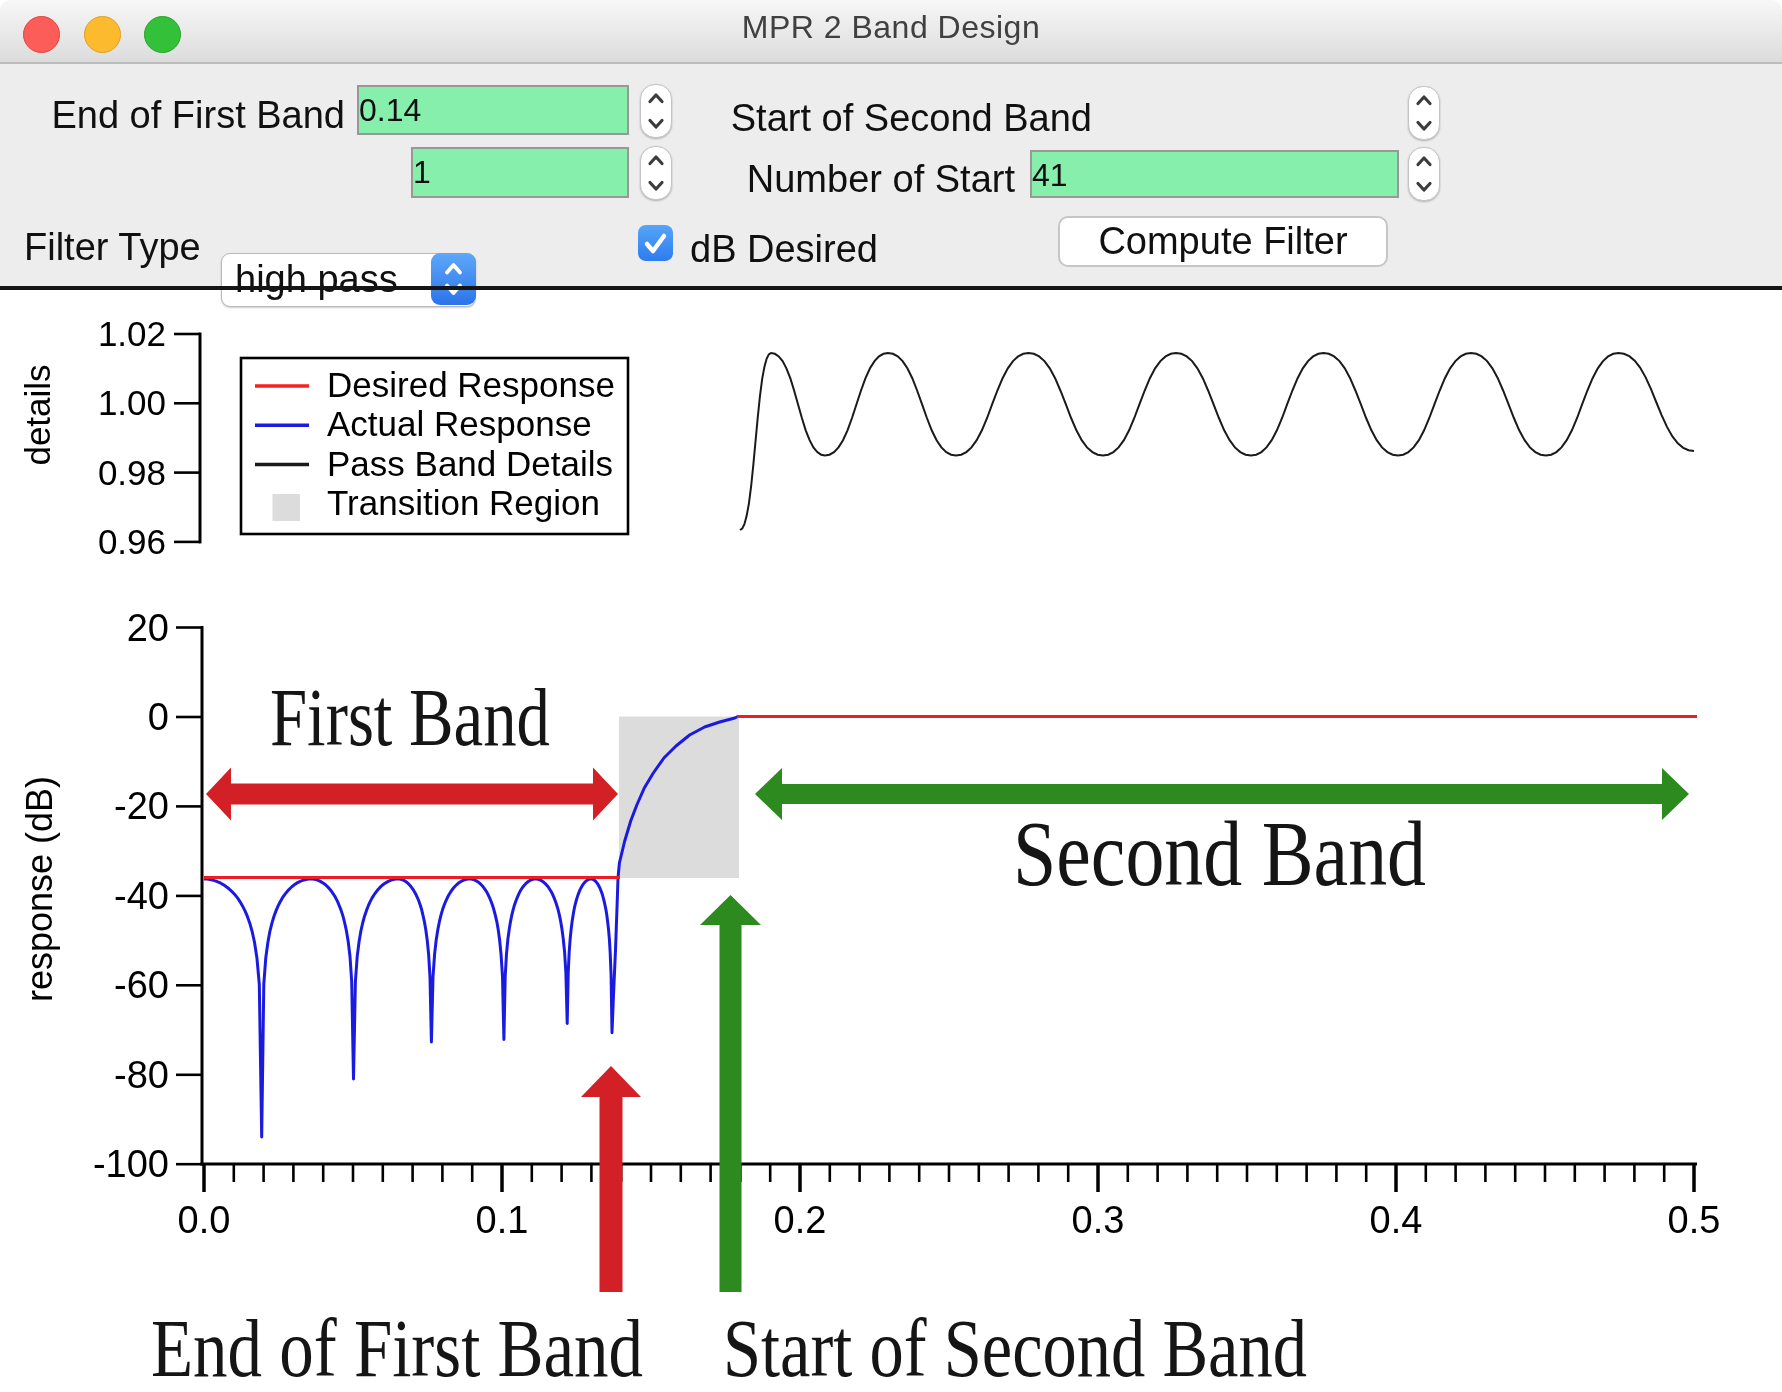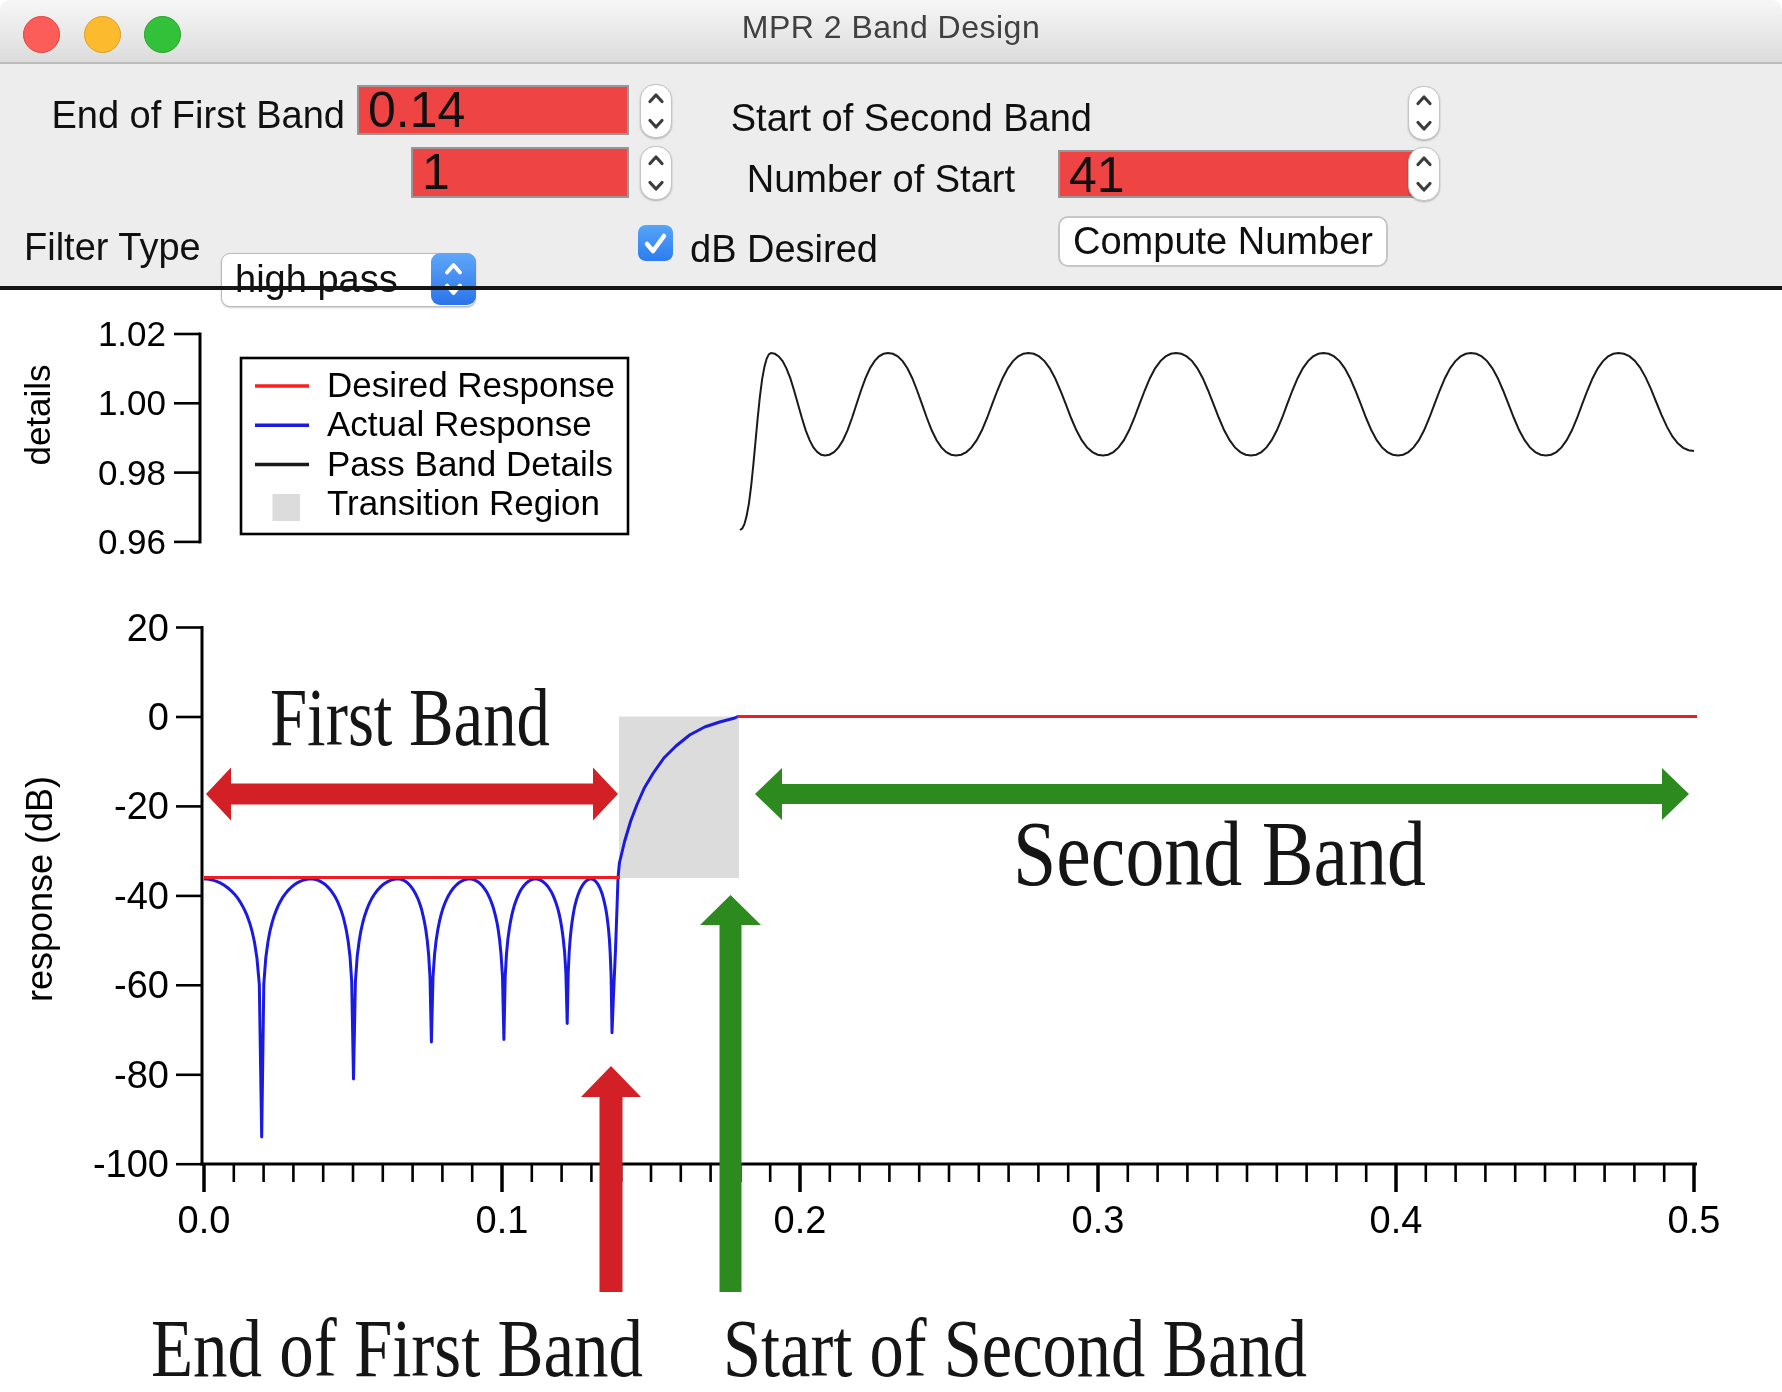--- a/index.html
+++ b/index.html
@@ -10,22 +10,22 @@
        border-bottom:2px solid #bdbdbd;border-radius:10px 10px 0 0;}
   .tl{position:absolute;top:16px;width:35px;height:35px;border-radius:50%;}
   .tl.r{left:23px;background:#fc5d58;border:1px solid #e0443e;}
   .tl.y{left:84px;background:#fcbb2f;border:1px solid #dfa023;}
   .tl.g{left:144px;background:#32c138;border:1px solid #27a52c;}
   .title{position:absolute;left:0;top:9px;width:100%;text-align:center;
        font-size:32px;font-weight:500;color:#404040;letter-spacing:.5px;}
   .panel{position:absolute;left:0;top:64px;width:1782px;height:222px;background:#ededed;}
   .sep{position:absolute;left:0;top:286px;width:1782px;height:4px;background:#151515;}
   .lab{position:absolute;font-size:38px;color:#101010;white-space:nowrap;}
-  .field{position:absolute;background:#ef4444;border:2px solid #989898;
-       font-size:50px;color:#101010;line-height:46px;padding-left:9px;box-sizing:border-box;}
+  .field{position:absolute;background:#86efac;border:2px solid #989898;
+       font-size:32px;color:#101010;line-height:46px;box-sizing:border-box;}
   .stp{position:absolute;width:30px;height:52px;background:#fff;border:1px solid #c4c4c4;
        border-radius:15px;box-shadow:0 1px 2px rgba(0,0,0,.25);}
   .btn{position:absolute;left:1058px;top:216px;width:330px;height:51px;background:#fff;
        border:2px solid #c6c6c6;border-radius:10px;font-size:38px;color:#101010;
        text-align:center;line-height:47px;box-sizing:border-box;}
   .dd{position:absolute;left:221px;top:215px;width:253px;height:52px;background:#fff;
        border:1px solid #b9b9b9;border-radius:9px;box-shadow:0 1px 2px rgba(0,0,0,.2);margin-top:38px;}
   .ddcap{position:absolute;right:-1px;top:-1px;width:45px;height:52px;
        background:linear-gradient(#5ea7fa,#2b74ea);border-radius:9px;}
   .ddtxt{position:absolute;left:13px;top:4px;font-size:38px;color:#101010;}
@@ -63,40 +63,40 @@
       </svg>
     </div>
     <div class="lab" style="left:720px;top:97px;width:372px;text-align:right;">Start of Second Band</div>
     <div class="stp" style="left:1408px;top:86px;">
       <svg width="30" height="52">
         <path d="M9 16.5 L15 10 L21 16.5" fill="none" stroke="#3c3c3c" stroke-width="3.2" stroke-linecap="round" stroke-linejoin="round"></path>
         <path d="M9 35.5 L15 42 L21 35.5" fill="none" stroke="#3c3c3c" stroke-width="3.2" stroke-linecap="round" stroke-linejoin="round"></path>
       </svg>
     </div>
     <div class="lab" style="left:720px;top:158px;width:295px;text-align:right;">Number of Start</div>
-    <div class="field" style="left:1030px;top:150px;width:369px;height:48px;margin-left:28px;">41</div>
+    <div class="field" style="left:1030px;top:150px;width:369px;height:48px;">41</div>
     <div class="stp" style="left:1408px;top:147px;">
       <svg width="30" height="52">
         <path d="M9 16.5 L15 10 L21 16.5" fill="none" stroke="#3c3c3c" stroke-width="3.2" stroke-linecap="round" stroke-linejoin="round"></path>
         <path d="M9 35.5 L15 42 L21 35.5" fill="none" stroke="#3c3c3c" stroke-width="3.2" stroke-linecap="round" stroke-linejoin="round"></path>
       </svg>
     </div>
     <div class="lab" style="left:24px;top:226px;">Filter Type</div>
     <div class="dd">
       <div class="ddtxt">high pass</div>
       <div class="ddcap"><svg width="45" height="52">
           <path d="M16 19.5 L22.5 12 L29 19.5" fill="none" stroke="#fff" stroke-width="3.8" stroke-linecap="round" stroke-linejoin="round"></path>
           <path d="M16 32.5 L22.5 40 L29 32.5" fill="none" stroke="#fff" stroke-width="3.8" stroke-linecap="round" stroke-linejoin="round"></path>
         </svg></div>
     </div>
     <div class="cb"><svg width="35" height="36">
         <path d="M9 19 L15 26 L26 11" fill="none" stroke="#fff" stroke-width="4.5" stroke-linecap="round" stroke-linejoin="round"></path>
       </svg></div>
     <div class="lab" style="left:690px;top:228px;">dB Desired</div>
-    <div class="btn">Compute Number</div>
+    <div class="btn">Compute Filter</div>
   <div class="sep"></div>
   <svg style="position:absolute;left:0;top:290px;" width="1782" height="1102" viewBox="0 290 1782 1102">
 
     <g stroke="#000" stroke-width="3">
       <line x1="200" y1="332.5" x2="200" y2="543.4"></line>
     </g>
     <g stroke="#000" stroke-width="2.6">
         <line x1="174" y1="334" x2="200" y2="334"></line>
         <line x1="174" y1="403.3" x2="200" y2="403.3"></line>
         <line x1="174" y1="472.6" x2="200" y2="472.6"></line>

